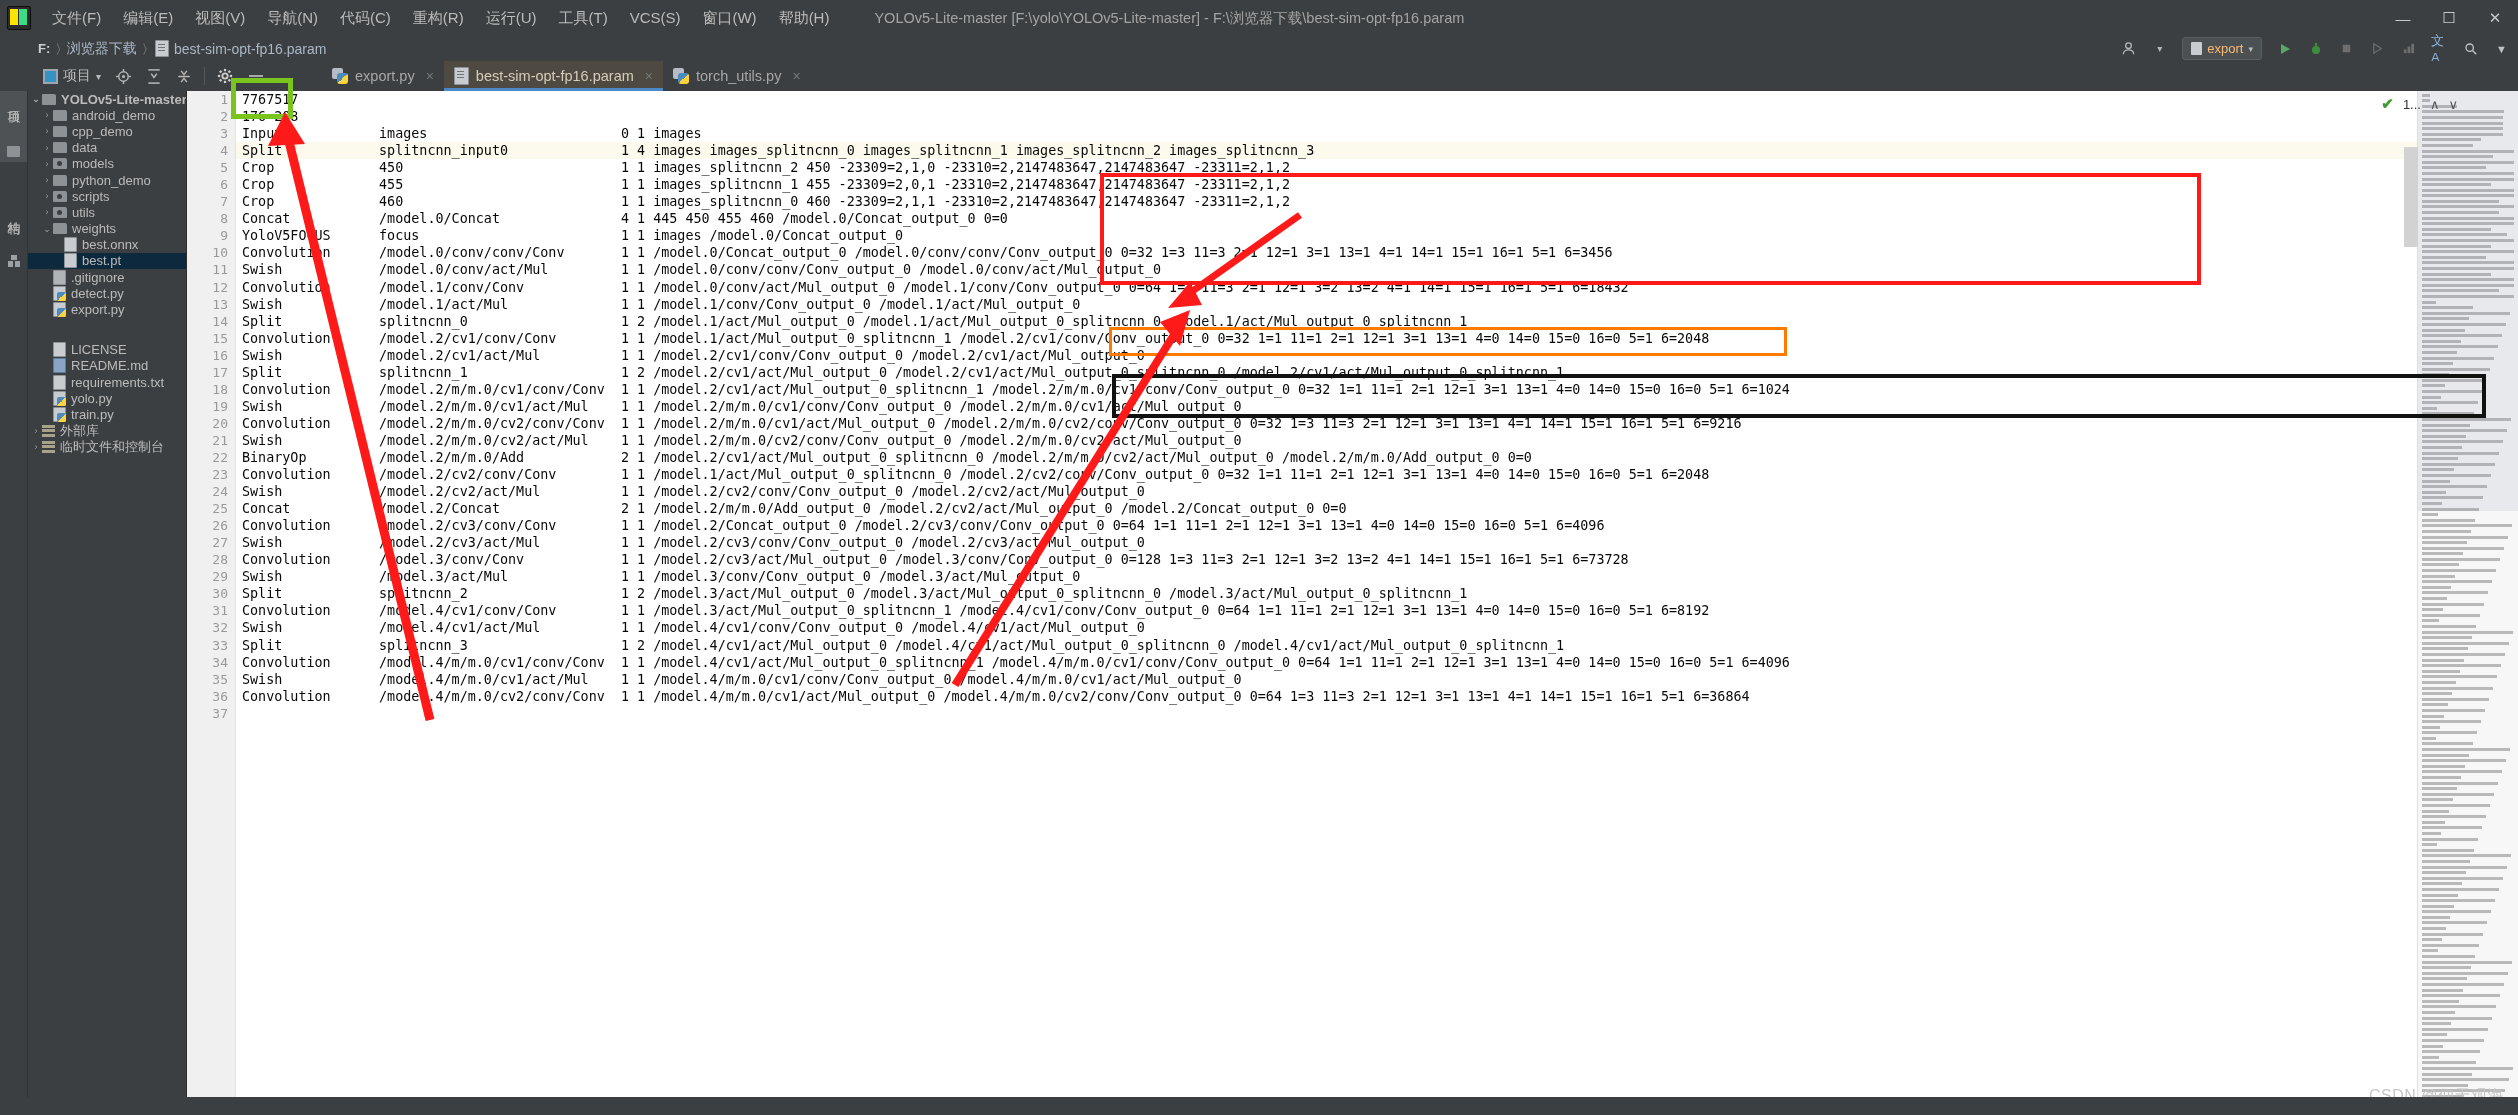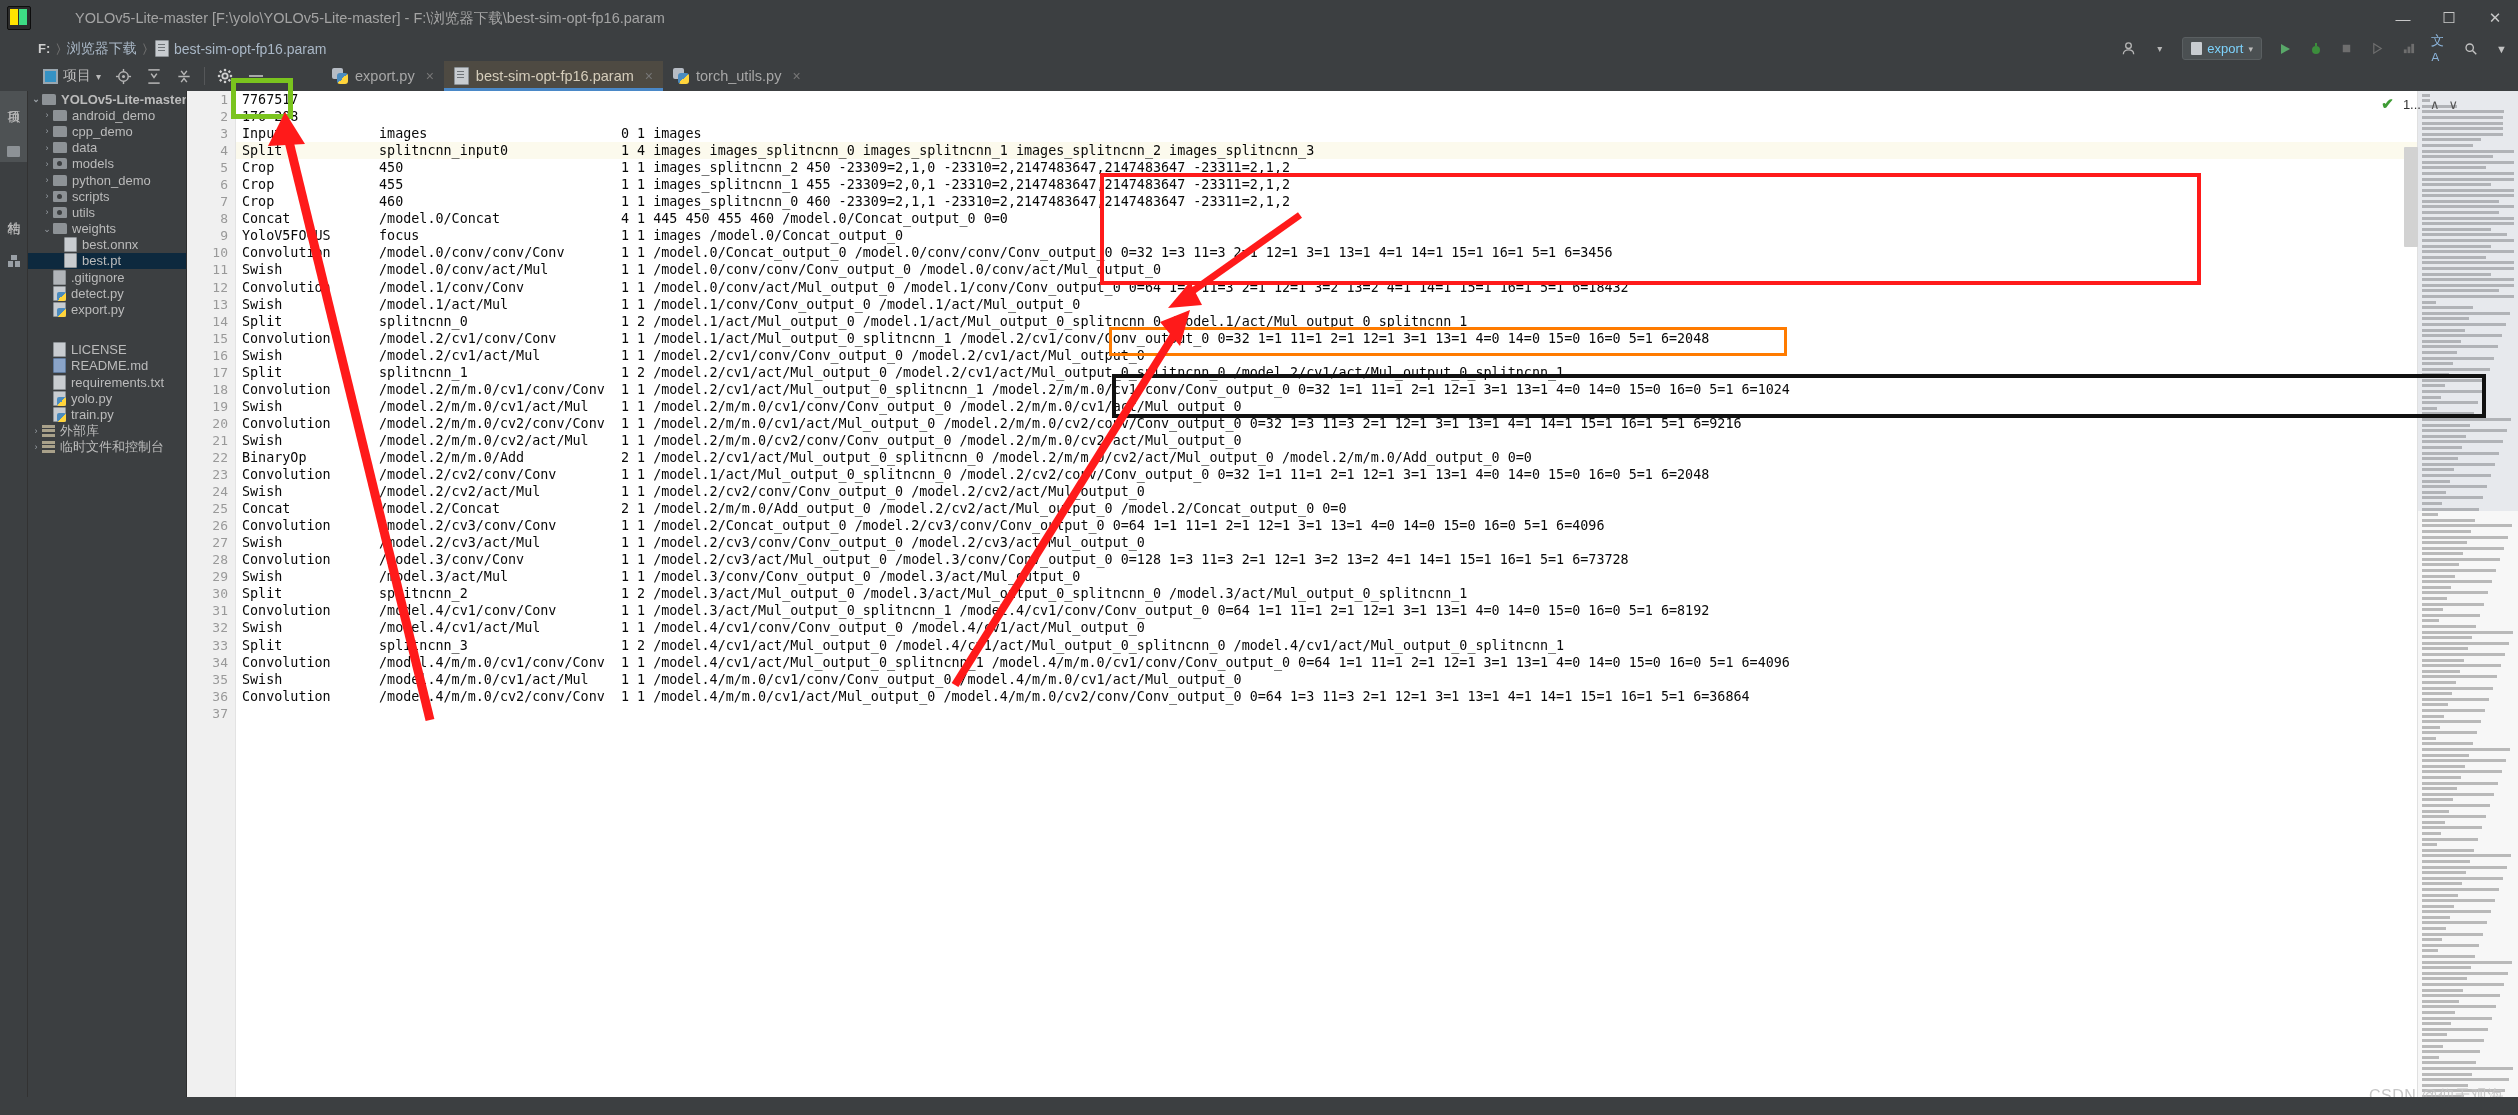--- a/index.html
+++ b/index.html
@@ -230,20 +230,33 @@
   .tree-scroll .thumb{position:absolute;left:4px;top:0;width:112px;height:8px;background:#6e7173;border-radius:4px;}
   .statusbar{position:absolute;left:0;bottom:0;width:2518px;height:18px;background:#3c3f41;}
 </style>
 </head>
 <body>
 
 <div class="app">
 
   <div class="titlebar">
     <div class="app-logo"></div>
+    <div class="menu" id="menu-host">
+        <div class="menu-item">文件(F)</div>
+        <div class="menu-item">编辑(E)</div>
+        <div class="menu-item">视图(V)</div>
+        <div class="menu-item">导航(N)</div>
+        <div class="menu-item">代码(C)</div>
+        <div class="menu-item">重构(R)</div>
+        <div class="menu-item">运行(U)</div>
+        <div class="menu-item">工具(T)</div>
+        <div class="menu-item">VCS(S)</div>
+        <div class="menu-item">窗口(W)</div>
+        <div class="menu-item">帮助(H)</div>
+      </div>
     <div class="win-title">YOLOv5-Lite-master [F:\yolo\YOLOv5-Lite-master] - F:\浏览器下载\best-sim-opt-fp16.param</div>
     <div class="win-btns">
       <div class="win-btn">—</div>
       <div class="win-btn">☐</div>
       <div class="win-btn close">✕</div>
     </div>
   </div>
 
   <div class="navbar">
     <div class="crumb" style="margin-left:38px;">
@@ -257,21 +270,21 @@
     <div class="nav-right">
       <span class="nav-icon">
         <svg width="15" height="15" viewBox="0 0 16 16">
             <circle cx="8" cy="5" r="3" fill="none" stroke="#b6b6b6" stroke-width="1.4"></circle>
             <path d="M2.5 14c0-3 2.5-4.5 5.5-4.5S13.5 11 13.5 14" fill="none" stroke="#b6b6b6" stroke-width="1.4"></path>
           </svg>
       </span>
       <span class="nav-icon" style="font-size:10px;">▾</span>
       <span style="display:flex;align-items:center;gap:5px;background:#4b5052;border:1px solid #5a5f61;border-radius:3px;padding:1px 8px;height:19px;">
         <span style="width:11px;height:13px;background:#c8ccd0;border-radius:1px;"></span>
-        <span style="color:#7dd3fc;font-size:13px;">export</span>
+        <span style="color:#fdba74;font-size:13px;">export</span>
         <span style="color:#bbb;font-size:9px;">▾</span>
       </span>
       <span class="nav-icon">
         <svg width="14" height="14" viewBox="0 0 14 14">
             <path d="M3 2 L12 7 L3 12 Z" fill="#59a869"></path>
           </svg>
       </span>
       <span class="nav-icon">
         <svg width="14" height="14" viewBox="0 0 14 14">
             <circle cx="7" cy="8" r="4" fill="#3c8d3c"></circle>

